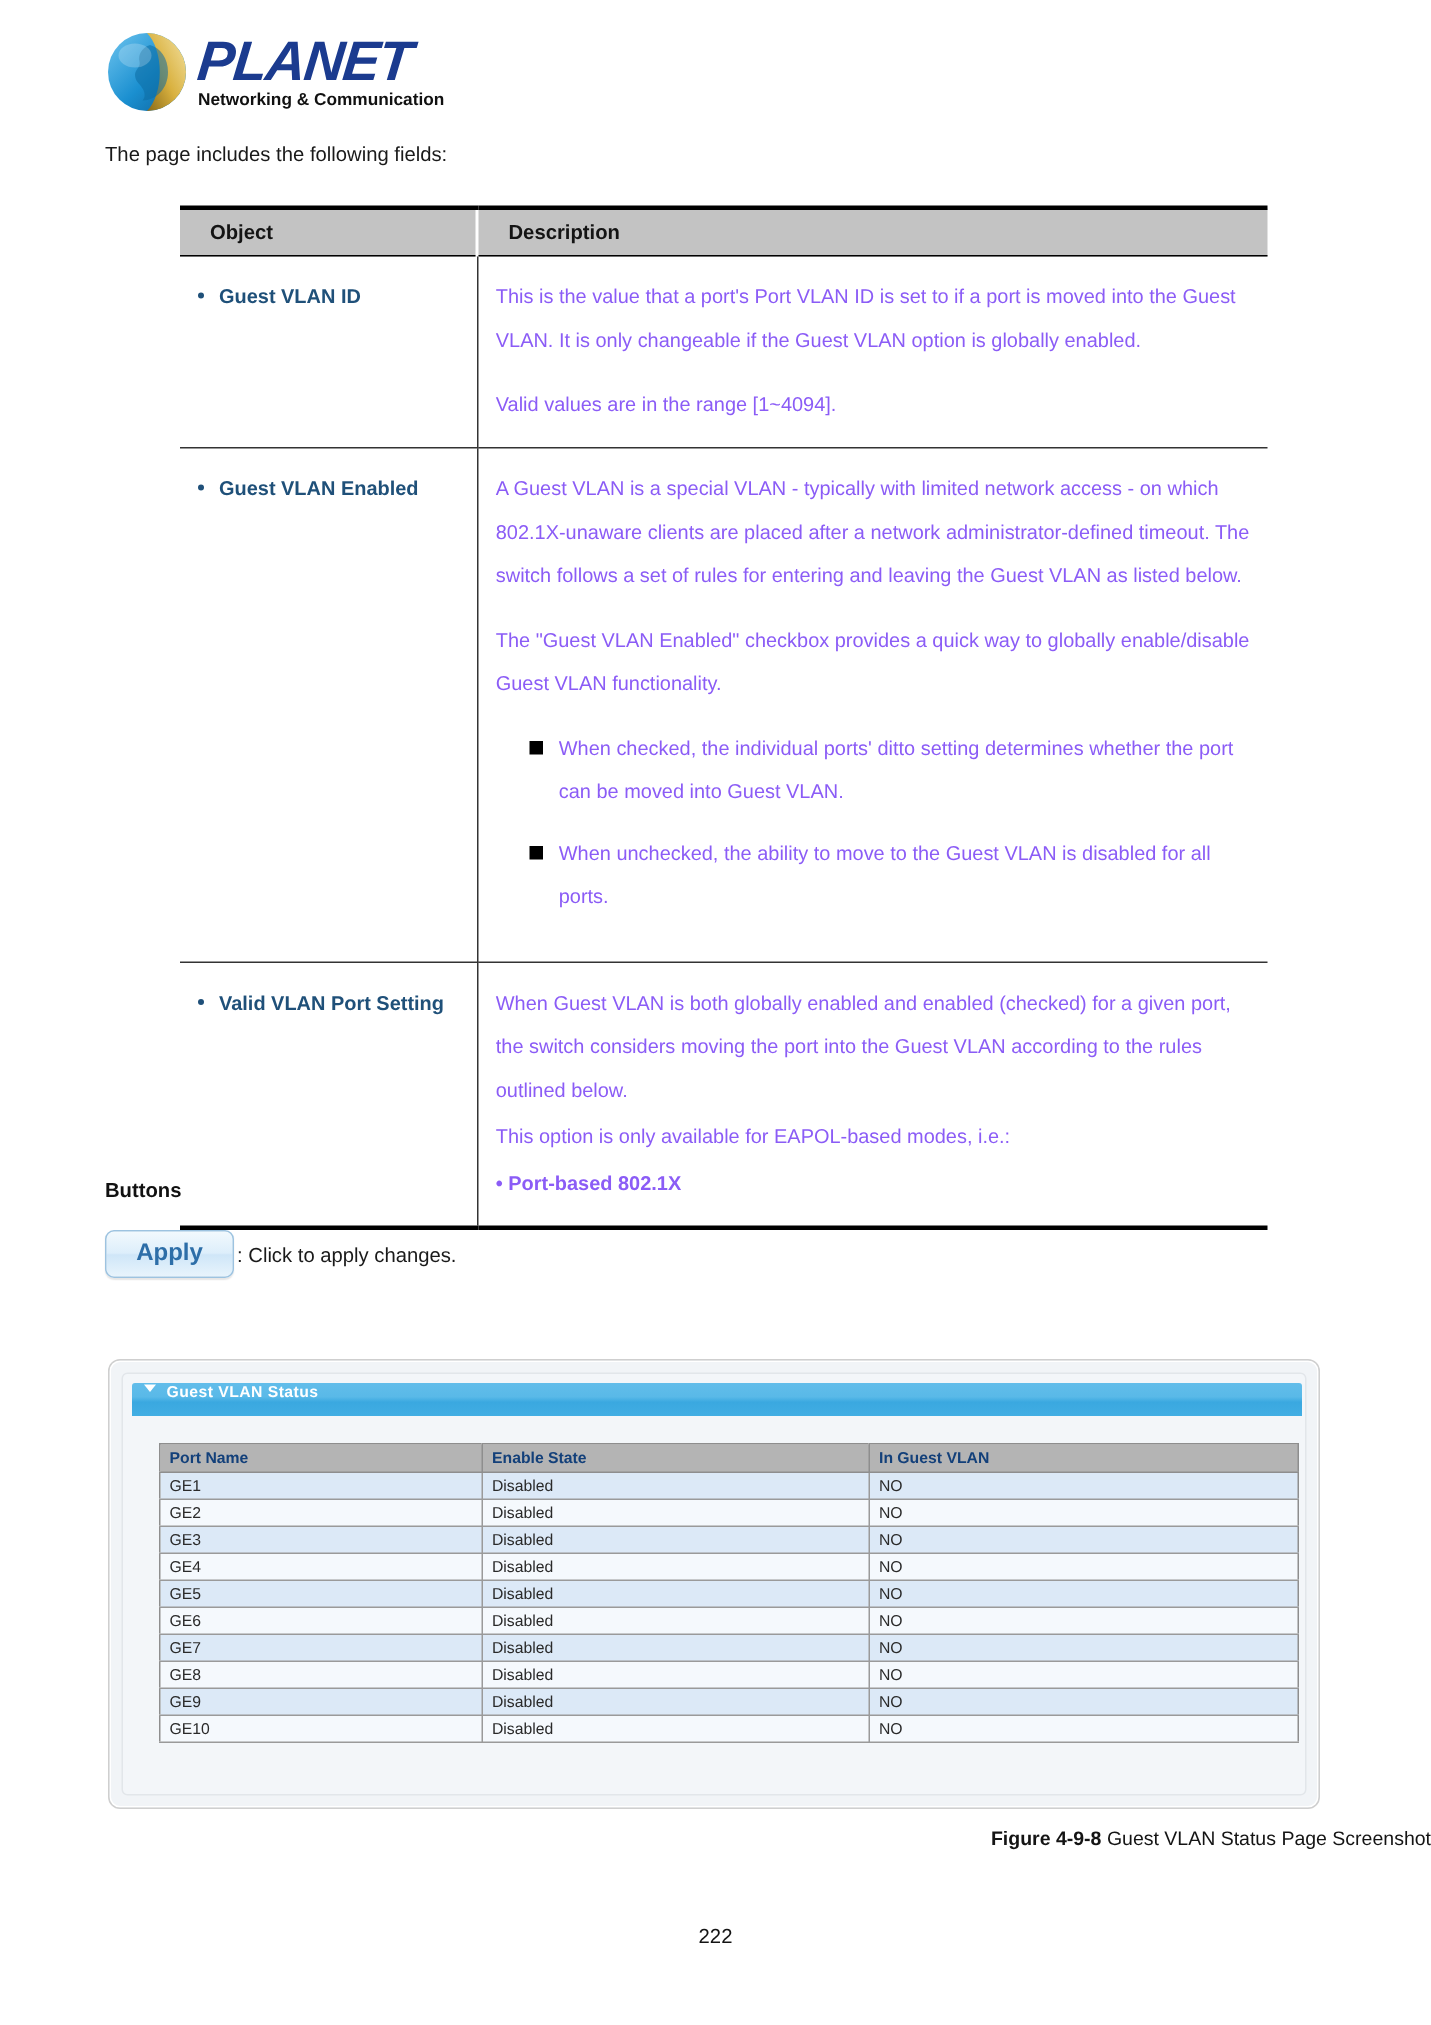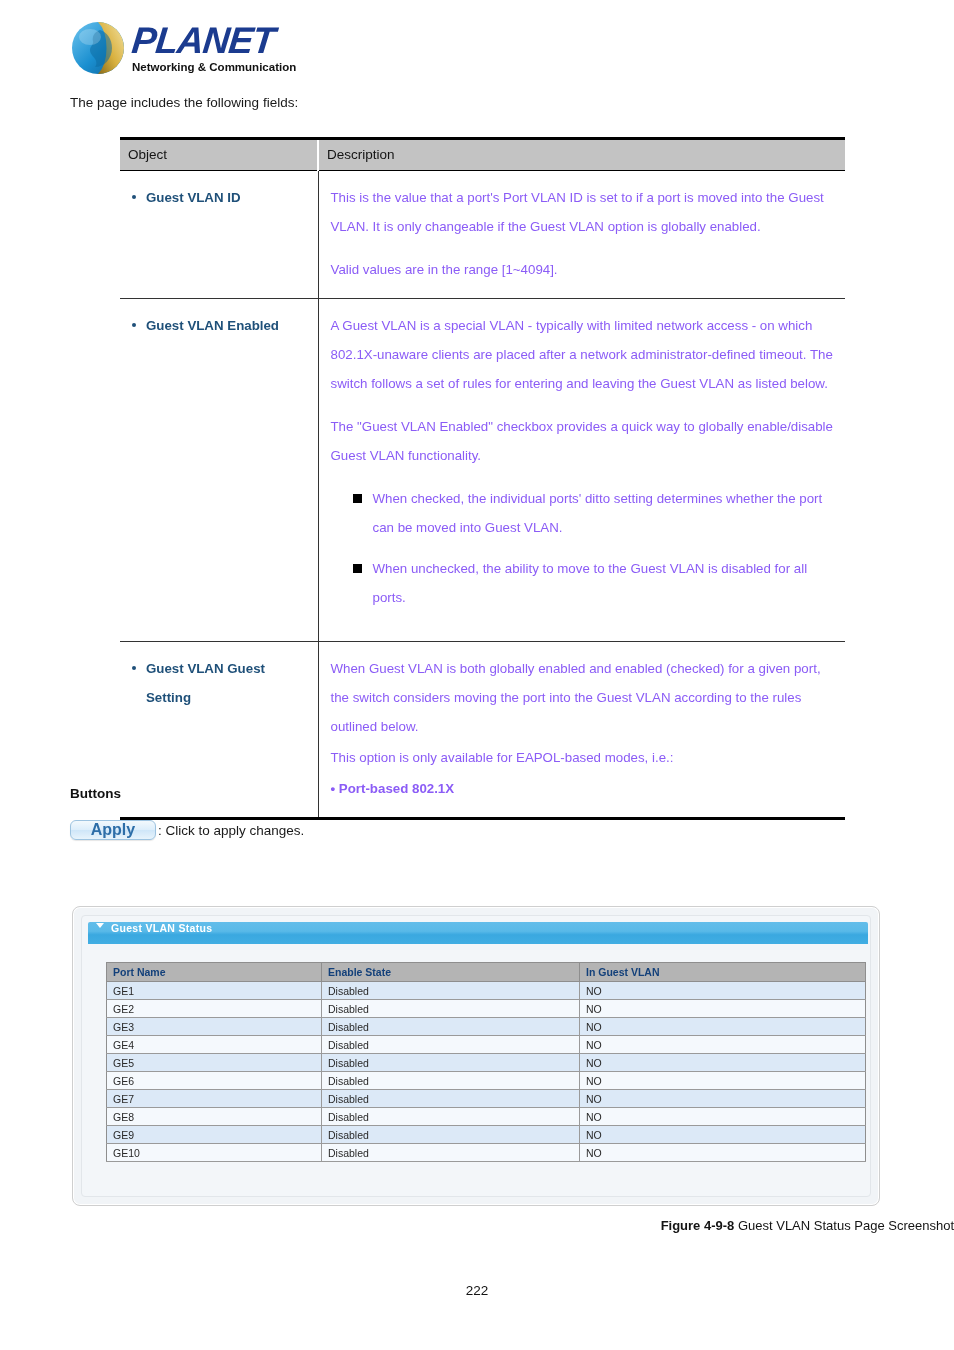--- a/index.html
+++ b/index.html
@@ -48,24 +48,24 @@
   .fields-table {
     position:absolute;
     left:120px; top:137px;
     width: 725px;
     border-collapse: collapse;
     font-size: 13.3px;
   }
   .fields-table thead th {
     background:#c3c3c3;
     color:#141414;
-    font-weight:normal;
+    font-weight:bold;
     text-align:left;
     font-size:13.5px;
-    padding: 7px 10px 8px 8px;
+    padding: 7px 10px 8px 20px;
     border-top: 3px solid #000;
     border-bottom: 1px solid #000;
   }
   .fields-table thead th.col-obj { width: 198px; border-right: 2px solid #fff; }
   .fields-table tbody td {
     vertical-align: top;
     padding: 12px 10px 14px 12px;
     border-bottom: 1px solid #333;
     line-height: 29px;
     color:#8b5cf6;
@@ -109,21 +109,21 @@
   .bold-line { font-weight:bold; }
   .tight { margin-top: 2px !important; }
 
   
   .buttons-heading {
     position:absolute; left:70px; top:786px;
     font-size:13.5px; font-weight:bold; color:#111;
   }
   .apply-row { position:absolute; left:70px; top:820px; display:flex; align-items:center; }
   .apply-btn {
-    width: 86px; height: 20px;
+    width: 86px; height: 32px;
     border: 1px solid #9dc3e0;
     border-radius: 6px;
     background: linear-gradient(to bottom, #f2f9fd 0%, #ddeefb 48%, #cfe6f8 52%, #e8f4fc 100%);
     color:#2d6ea8;
     font-weight:bold;
     font-size:16px;
     display:flex; align-items:center; justify-content:center;
     box-shadow: 0 1px 1px rgba(0,0,0,0.10);
     font-family:"Liberation Sans", sans-serif;
   }
@@ -274,21 +274,21 @@
         <p class="desc-p">The "Guest VLAN Enabled" checkbox provides a quick way to globally enable/disable Guest VLAN functionality.</p>
         <ul class="sq-list">
           <li>When checked, the individual ports' ditto setting determines whether the port can be moved into Guest VLAN.</li>
           <li>When unchecked, the ability to move to the Guest VLAN is disabled for all ports.</li>
         </ul>
       </td>
     </tr>
 
     <tr>
       <td class="obj-cell">
-        <div class="obj-item">Guest VLAN Guest Setting</div>
+        <div class="obj-item">Valid VLAN Port Setting</div>
       </td>
       <td>
         <p class="desc-p">When Guest VLAN is both globally enabled and enabled (checked) for a given port, the switch considers moving the port into the Guest VLAN according to the rules outlined below.</p>
         <p class="desc-p tight">This option is only available for EAPOL-based modes, i.e.:</p>
         <p class="desc-p tight bold-line">• Port-based 802.1X</p>
       </td>
     </tr>
   </tbody>
 </table>
 

